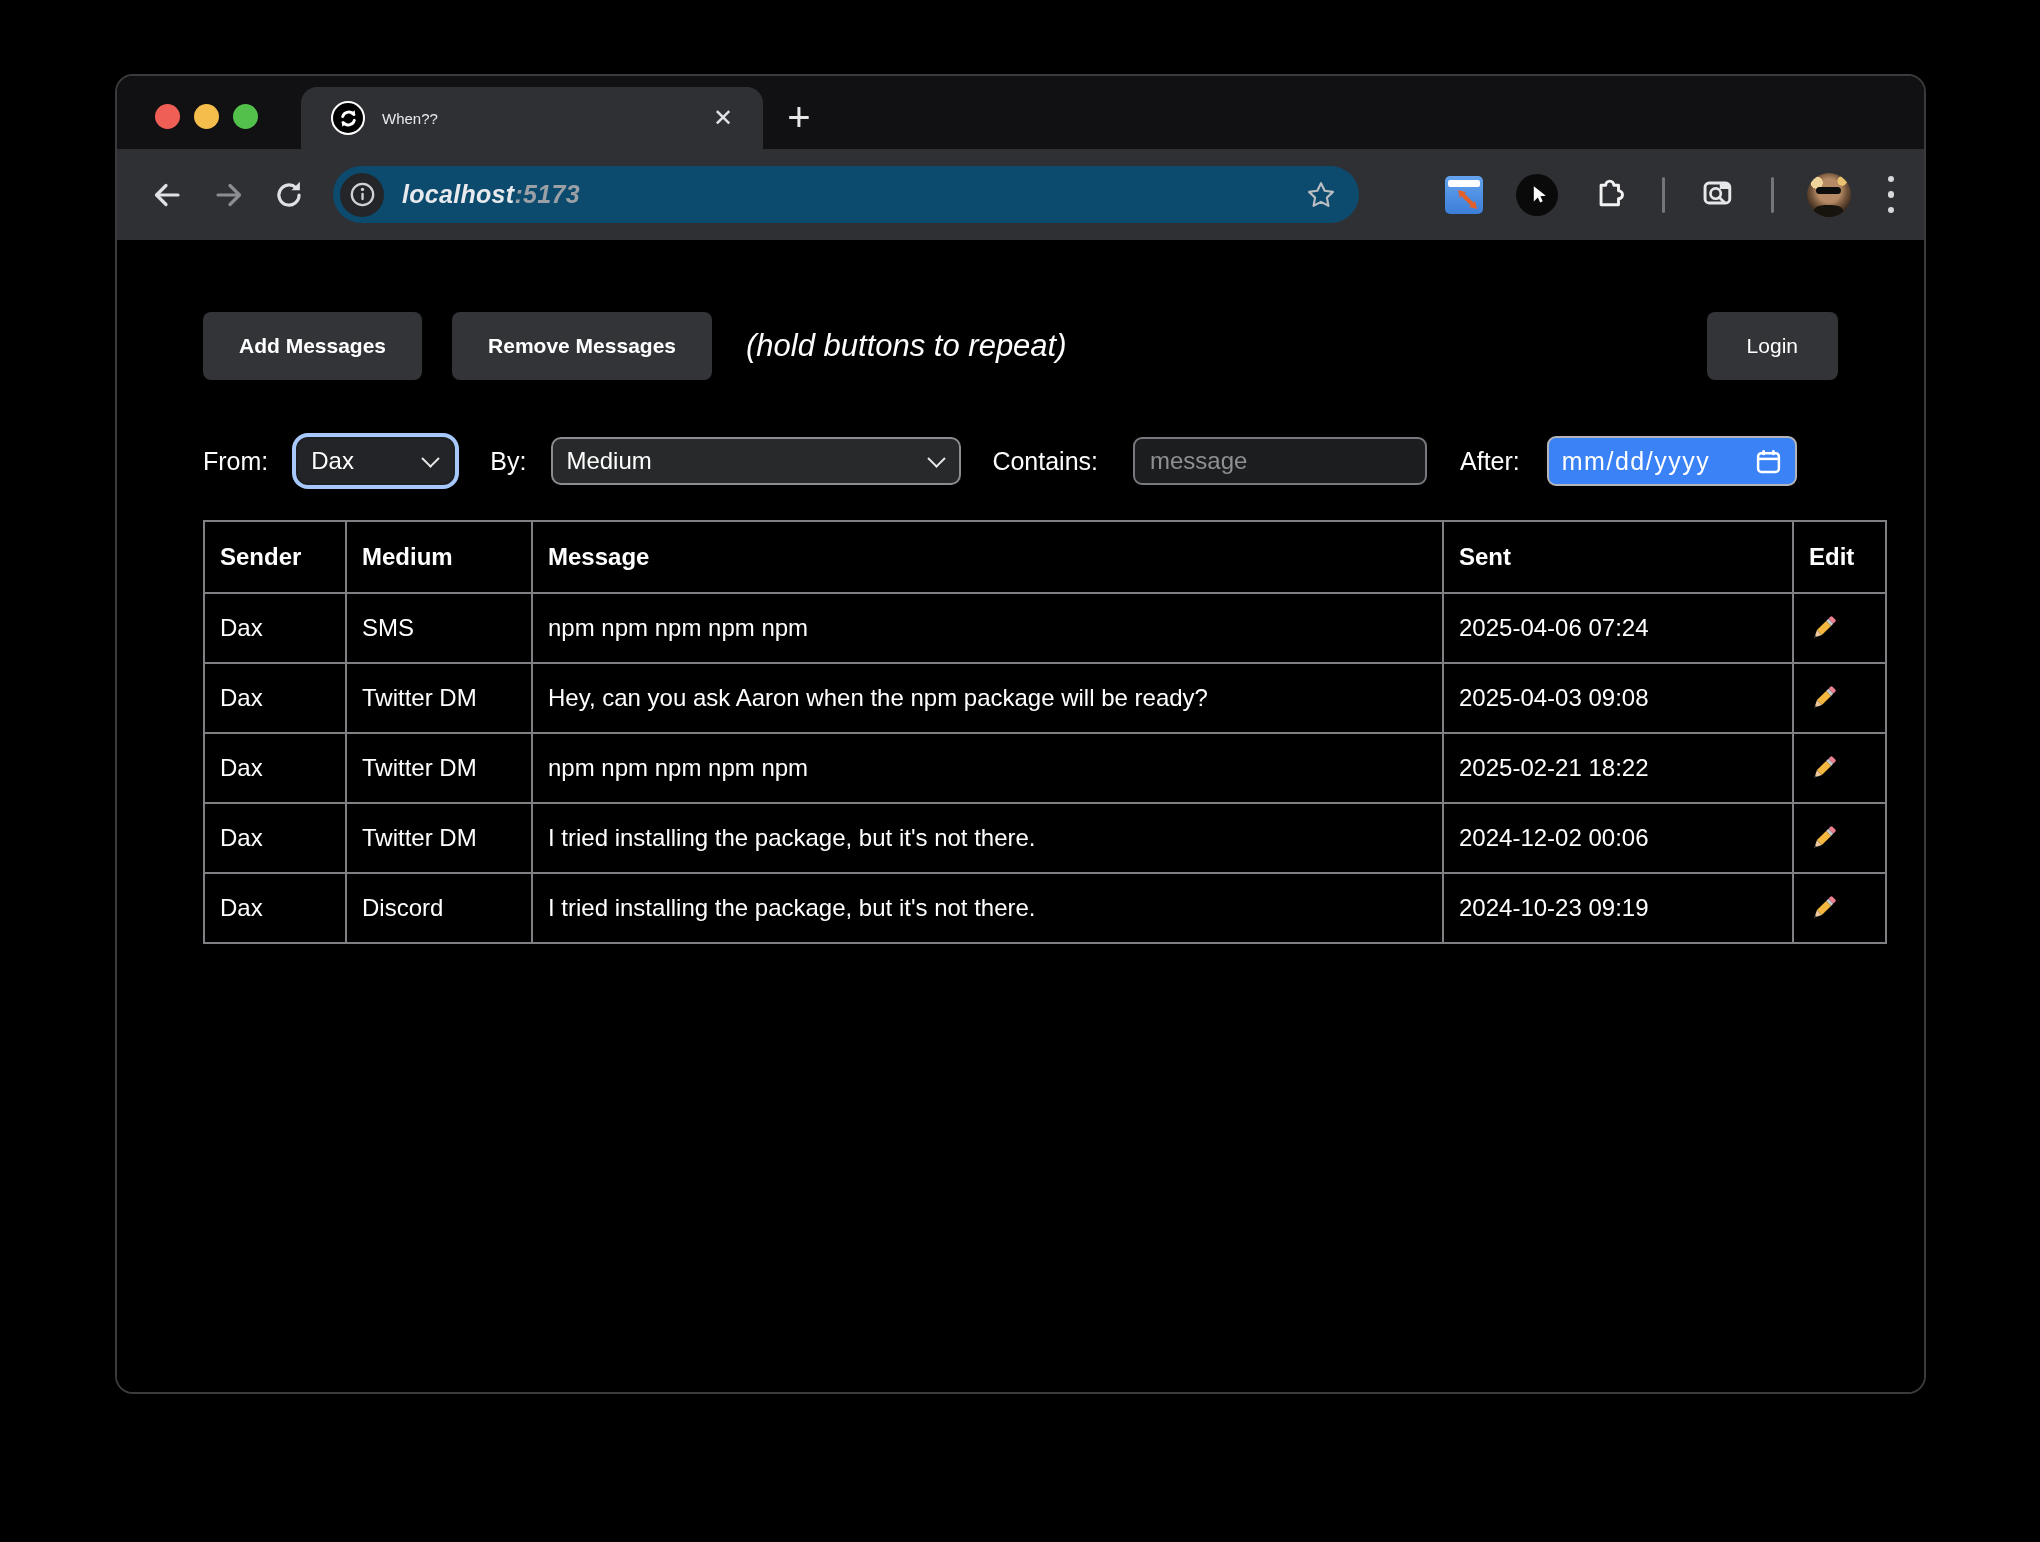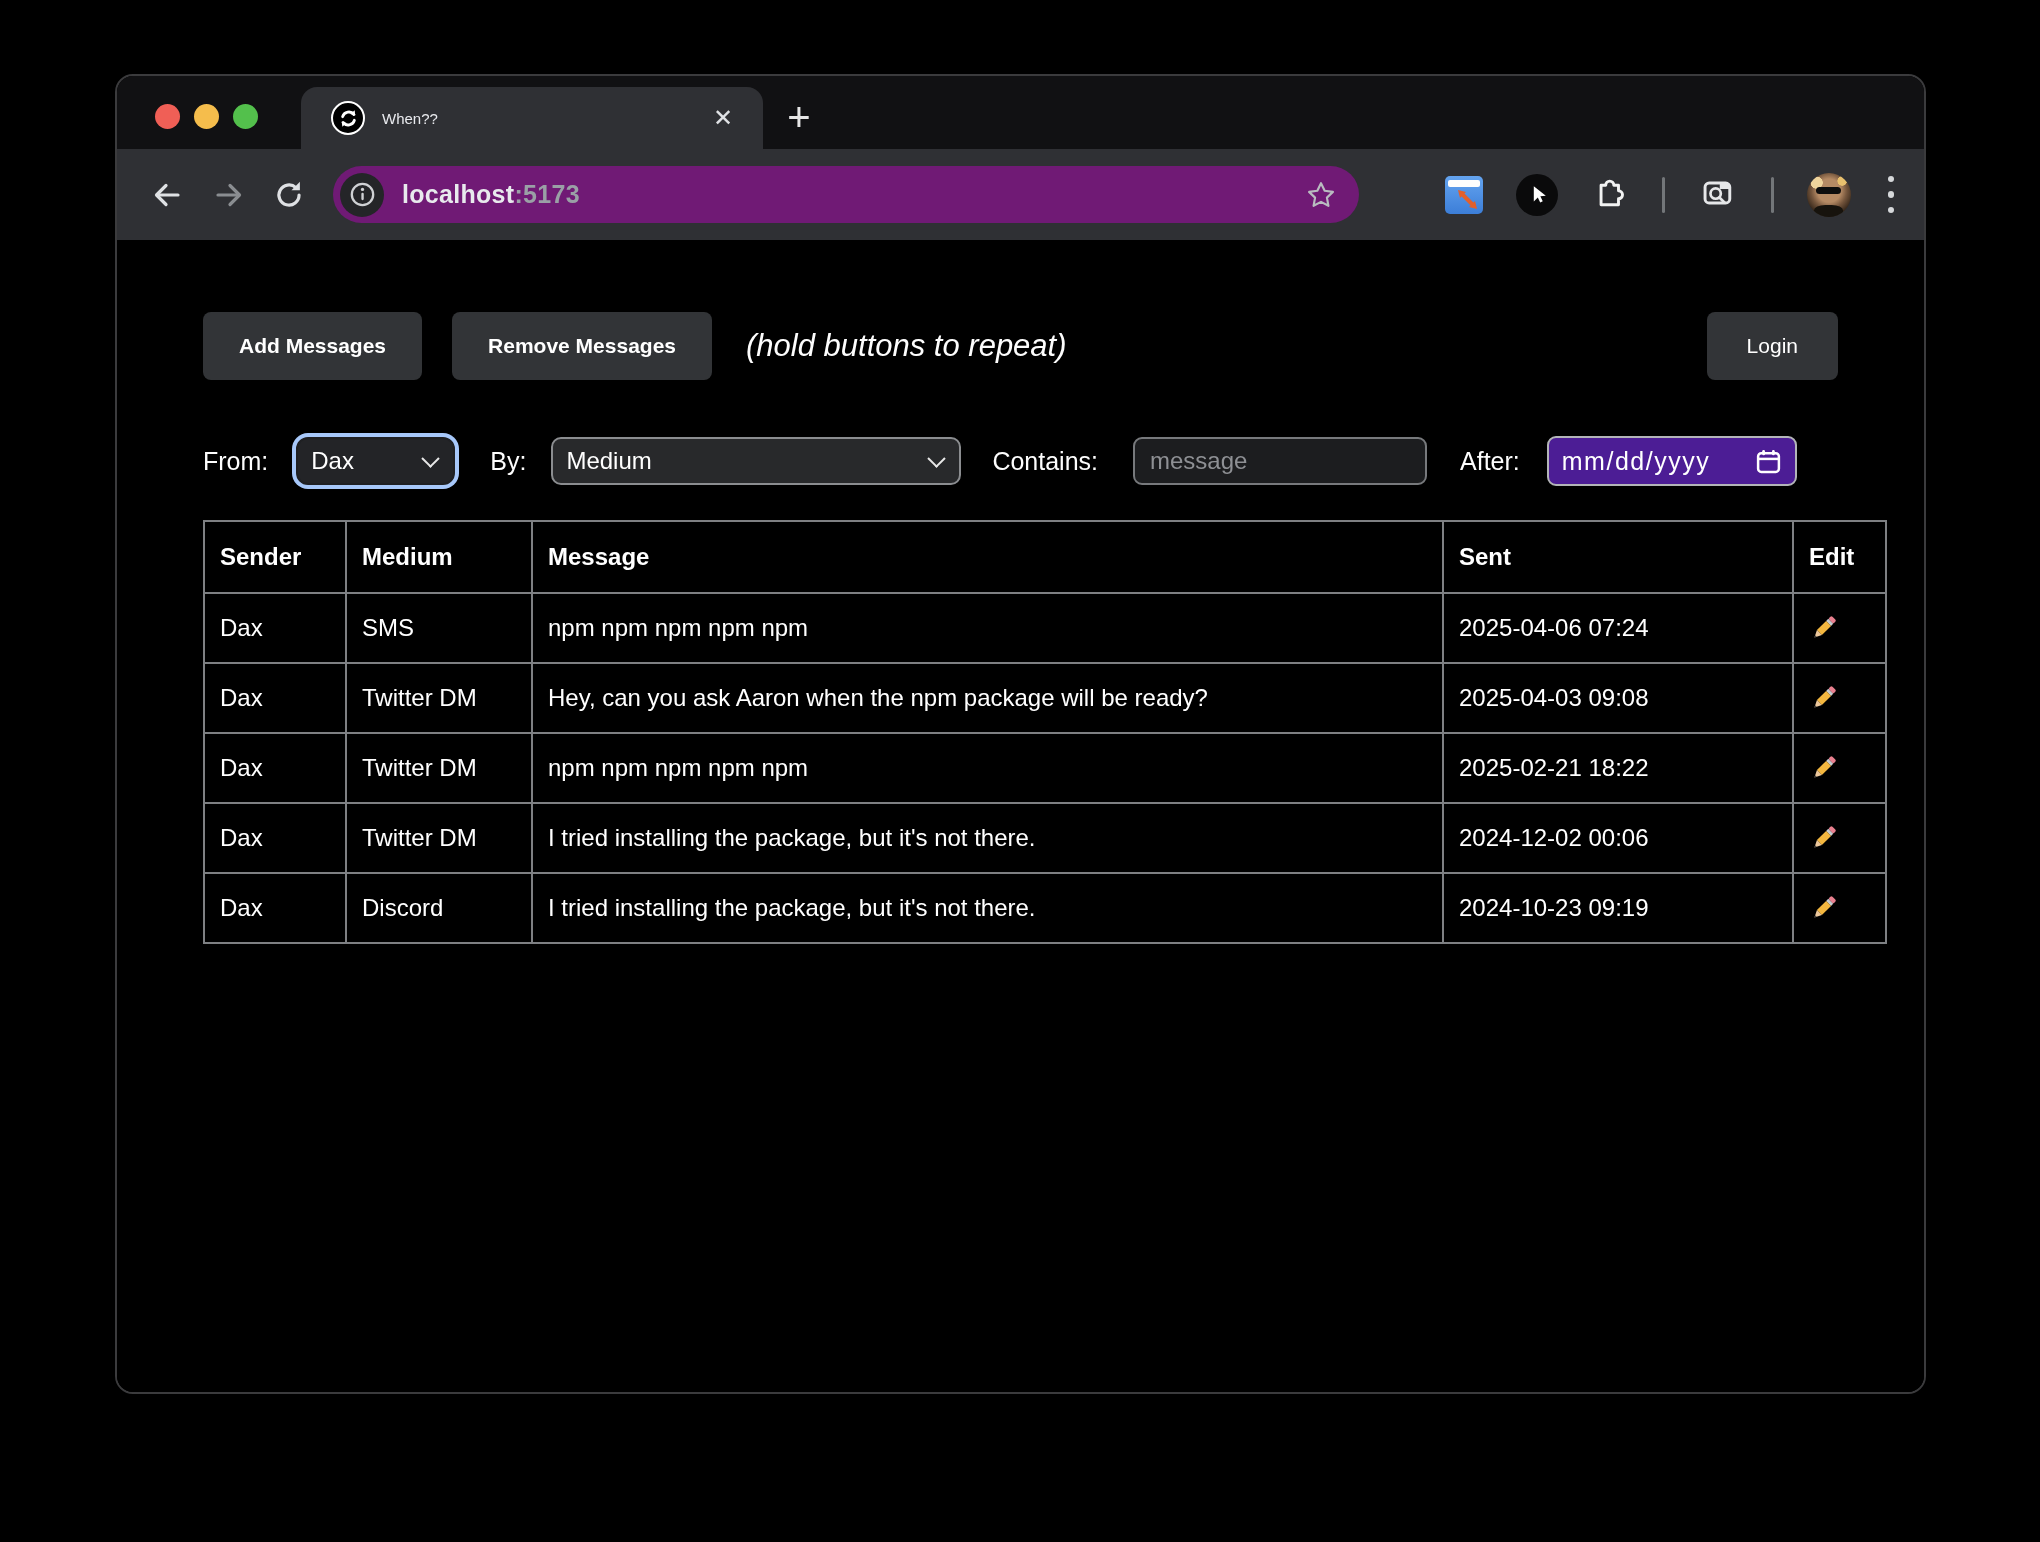--- a/index.html
+++ b/index.html
@@ -41,22 +41,22 @@
     position:absolute; left:656px; bottom:6px; width:52px; height:52px;
     display:flex; align-items:center; justify-content:center;
     color:#e6e6e6; font-size:40px; font-weight:300; line-height:1;
   }
 
   
   .toolbar { height:91px; background:#2f3034; display:flex; align-items:center;
     padding:0 26px; flex:none; }
   .navbtn { width:48px; height:48px; display:flex; align-items:center; justify-content:center; flex:none; }
   .omnibox {
-    margin-left:20px; width:1026px; height:57px; border-radius:29px; background:#701a75;
-    display:flex; align-items:center; padding:0 22px 0 7px; flex:none;
+    margin-left:20px; width:1026px; height:57px; border-radius:29px; background:#0c4a6e;
+    display:flex; align-items:center; padding:0 22px 0 7px; flex:none;font-style:italic;
   }
   .infobtn { width:44px; height:44px; border-radius:50%; background:#242528;
     display:flex; align-items:center; justify-content:center; flex:none; }
   .url { margin-left:18px; font-size:25px; font-weight:600; color:#e8eaed; letter-spacing:.3px; }
   .url .port { color:#9aa0a6; font-weight:600; }
   .starbtn { margin-left:auto; display:flex; align-items:center; }
   .toolbar-right { margin-left:auto; display:flex; align-items:center; gap:33px; }
   .vdivider { width:3px; height:36px; background:#737679; border-radius:2px; }
   .ext-resizer { position:relative; width:38px; height:38px; border-radius:5px;
     background:linear-gradient(#64a4f0,#3c7ed8); overflow:hidden; }
@@ -106,21 +106,21 @@
   .chev { width:13px; height:13px; border-right:2.5px solid #e8e8e8;
     border-bottom:2.5px solid #e8e8e8; transform:rotate(45deg) translate(-2px,-2px); flex:none; }
   .input-contains {
     margin-left:35px; width:294px; height:48px; background:#1c1d1f;
     border:2px solid #77797c; border-radius:9px; color:#fff; font-size:24px;
     padding:0 15px; font-family:inherit; outline:none;
   }
   .input-contains::placeholder { color:#8e9094; }
   .lbl-after { margin-left:33px; }
   .date-field {
-    margin-left:27px; width:250px; height:50px; background:#4c1d95;
+    margin-left:27px; width:250px; height:50px; background:#3b82f6;
     border:2px solid #b3b5b8; border-radius:9px; display:flex; align-items:center;
     padding:0 13px; color:#fff; font-size:25px; letter-spacing:1.5px;
   }
   .date-field .cal { margin-left:auto; display:flex; }
 
   .status { margin-top:58px; font-size:25.5px; font-style:italic; color:#f2f2f2; }
   .status .link { color:#c9a4f0; text-decoration:underline; font-weight:700; cursor:pointer; }
 
   table.messages { margin-top:34px; border-collapse:collapse; table-layout:fixed;
     width:1635px; font-size:24px; color:#fff; }

